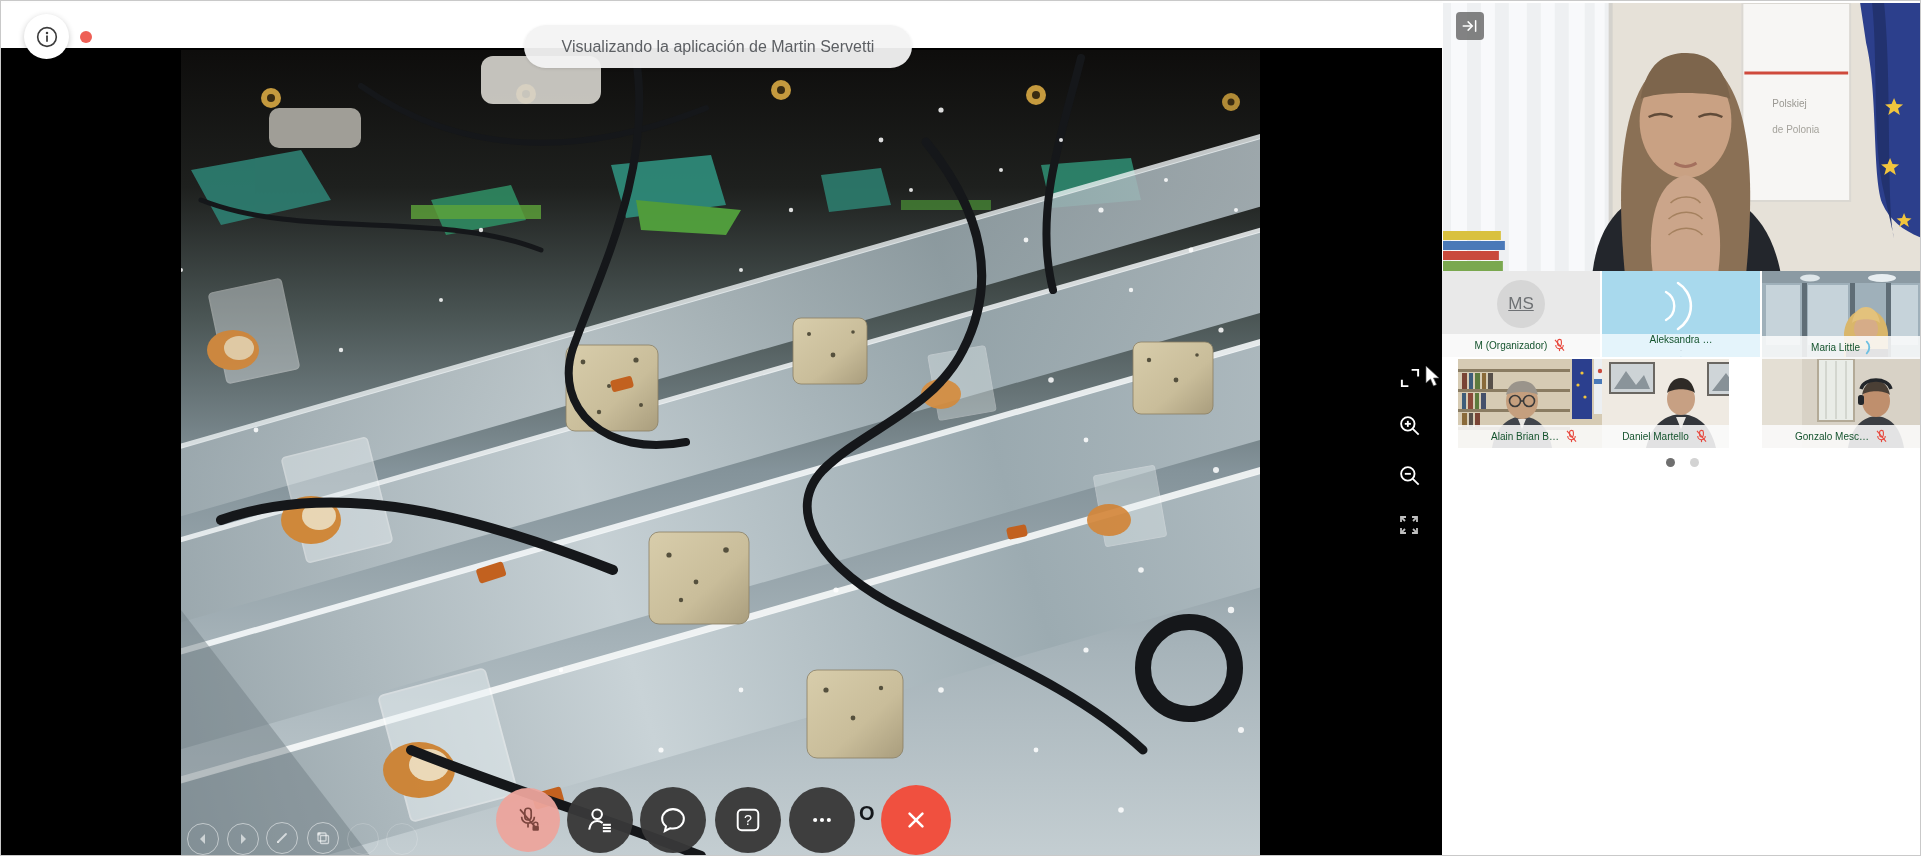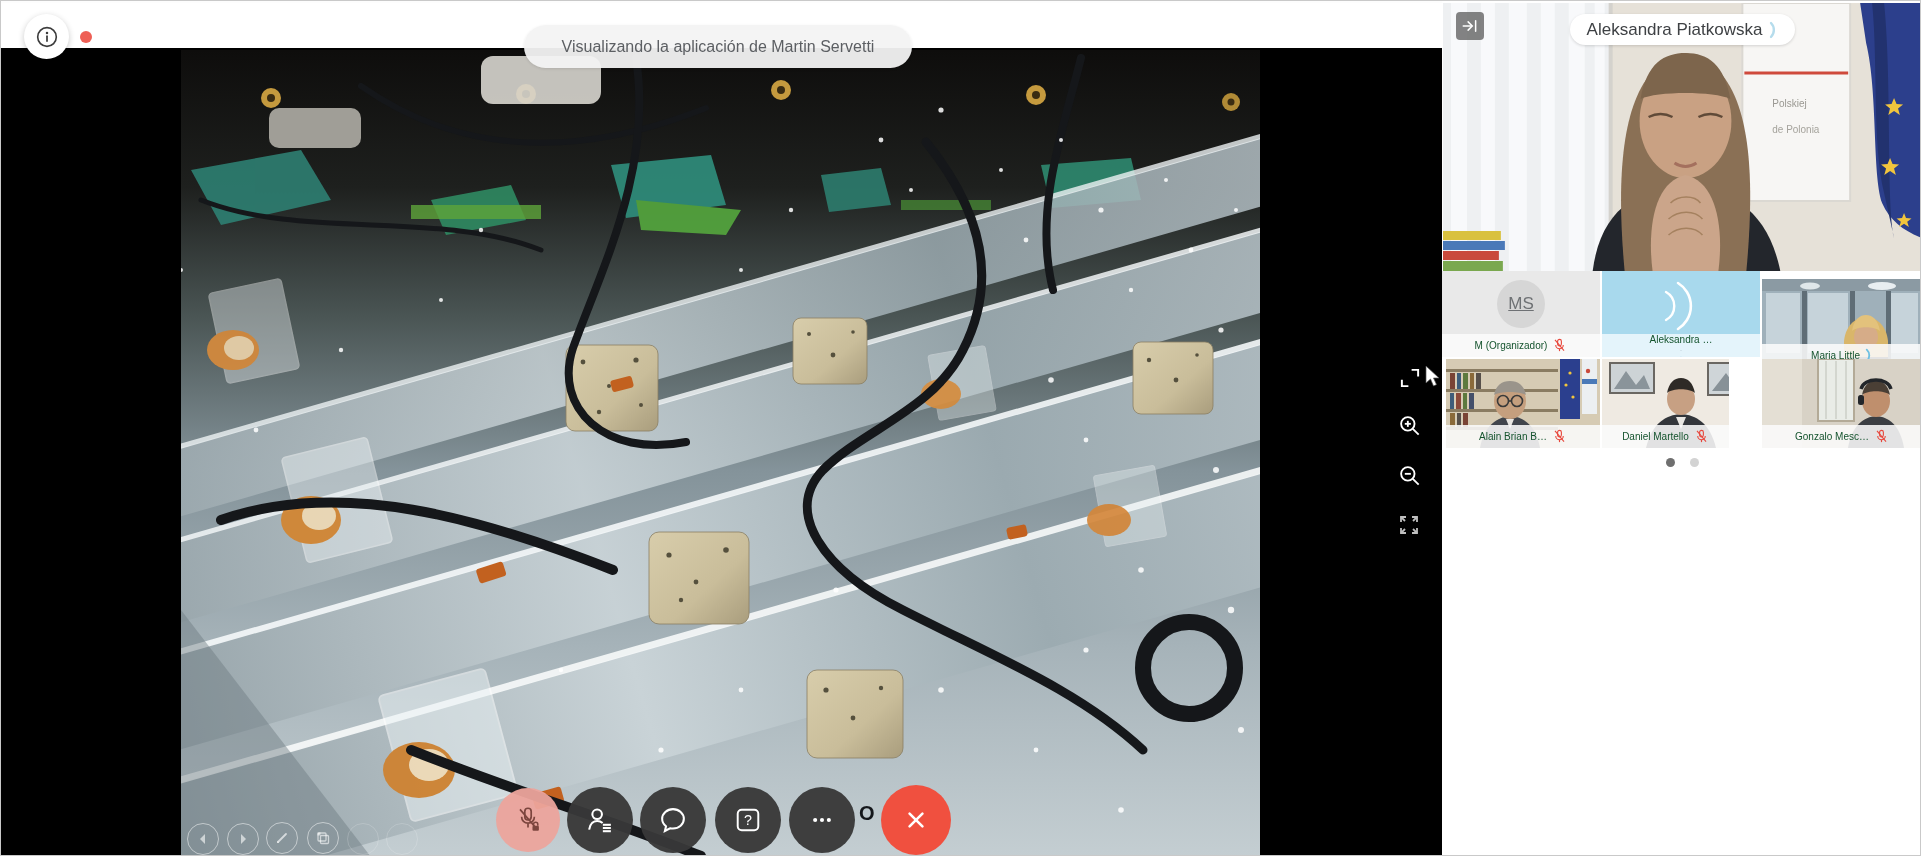--- a/index.html
+++ b/index.html
@@ -425,26 +425,20 @@
     </div>
 
     <div class="collapse-btn">
       <svg width="18" height="18" viewBox="0 0 24 24" fill="none" stroke="#fff" stroke-width="2" stroke-linecap="round">
         <line x1="3" y1="12" x2="14" y2="12"></line>
         <polyline points="9.5,6.5 15,12 9.5,17.5" fill="none"></polyline>
         <line x1="19.5" y1="5" x2="19.5" y2="19"></line>
       </svg>
     </div>
 
-    <div class="speaker-pill">
-      <span>Aleksandra Piatkowska</span>
-      <svg width="9" height="18" viewBox="0 0 9 18">
-        <path d="M2,2 a10,10 0 0 1 0,14" stroke="#b5dcec" stroke-width="2.4" fill="none" stroke-linecap="round"></path>
-      </svg>
-    </div>
 
     <div class="tile" style="left:0; top:270px; width:158px; height:86px; background:#e9e9e9;">
       <div class="ms-circle">MS</div>
       <div class="tile-label">
         <span>M (Organizador)</span>
         <svg width="15" height="15" viewBox="0 0 16 16" fill="none" stroke="#e8473c" stroke-width="1.2">
           <rect x="6" y="1.5" width="4" height="7" rx="2"></rect>
             <path d="M4,7.5 a4,4 0 0 0 8,0"></path>
           <line x1="8" y1="11.5" x2="8" y2="14"></line>
             <line x1="3.2" y1="2" x2="12.8" y2="13.5"></line>
@@ -463,21 +457,21 @@
           <path d="M5,6 H3 V14 H13 V6 H11"></path>
             <line x1="8" y1="9.5" x2="8" y2="1.8"></line>
           <polyline points="5.5,4 8,1.5 10.5,4"></polyline>
         </svg>
         <svg width="8" height="15" viewBox="0 0 8 16">
           <path d="M1.6,1.8 a8.5,8.5 0 0 1 0,12.4" stroke="#6fc0e2" stroke-width="2" fill="none" stroke-linecap="round"></path>
         </svg>
       </div>
     </div>
 
-    <div class="tile" style="left:320px; top:270px; width:160px; height:88px;margin-top:8px;">
+    <div class="tile" style="left:320px; top:270px; width:160px; height:88px;">
       <svg class="tile-video" width="160" height="86" viewBox="0 0 160 86" preserveAspectRatio="none">
         <rect width="160" height="86" fill="#9fb0ba"></rect>
         <rect x="0" y="0" width="160" height="12" fill="#8b9aa3"></rect>
         <ellipse cx="120" cy="7" rx="14" ry="4" fill="#e8eef1"></ellipse>
           <ellipse cx="48" cy="7" rx="10" ry="3.5" fill="#dfe7ea"></ellipse>
         <g fill="#c6d3da">
             <rect x="4" y="14" width="34" height="60"></rect>
             <rect x="46" y="14" width="40" height="60"></rect>
             <rect x="128" y="14" width="28" height="60"></rect>
           </g>
@@ -492,21 +486,21 @@
         <rect x="84" y="78" width="42" height="8" fill="#3a3f45"></rect>
       </svg>
       <div class="tile-label">
         <span>Maria Little</span>
         <svg width="8" height="15" viewBox="0 0 8 16">
           <path d="M1.6,1.8 a8.5,8.5 0 0 1 0,12.4" stroke="#6fc0e2" stroke-width="2" fill="none" stroke-linecap="round"></path>
         </svg>
       </div>
     </div>
 
-    <div class="tile" style="left:4px; top:358px; width:154px; height:89px;text-decoration:underline;">
+    <div class="tile" style="left:16px; top:358px; width:154px; height:89px;text-decoration:underline;">
       <svg class="tile-video" width="158" height="89" viewBox="0 0 158 89" preserveAspectRatio="none">
         <rect width="158" height="89" fill="#d6cbb4"></rect>
         <g fill="#8a7c62">
             <rect x="0" y="10" width="112" height="3"></rect>
             <rect x="0" y="30" width="112" height="3"></rect>
             <rect x="0" y="50" width="112" height="3"></rect>
             <rect x="0" y="68" width="112" height="3"></rect>
           </g>
         <g>
           <rect x="4" y="14" width="5" height="16" fill="#7a4435"></rect>

